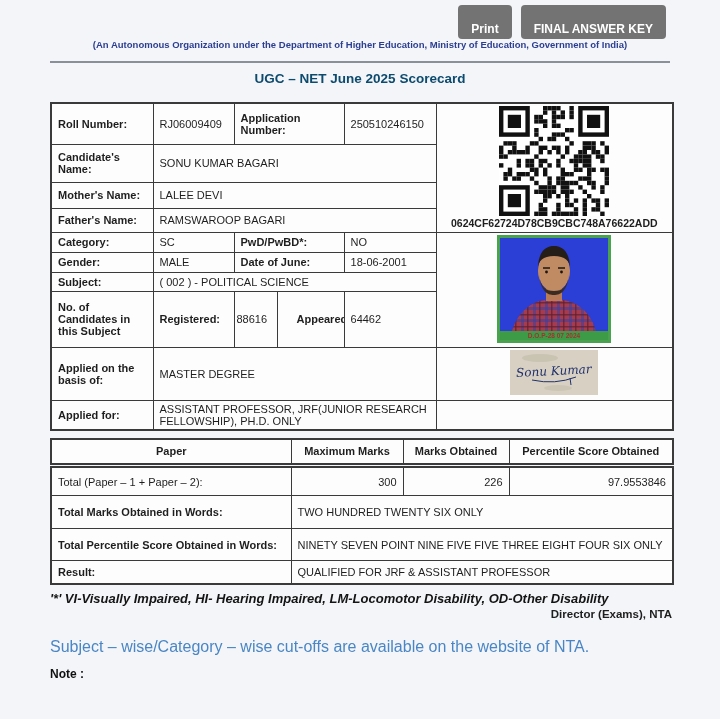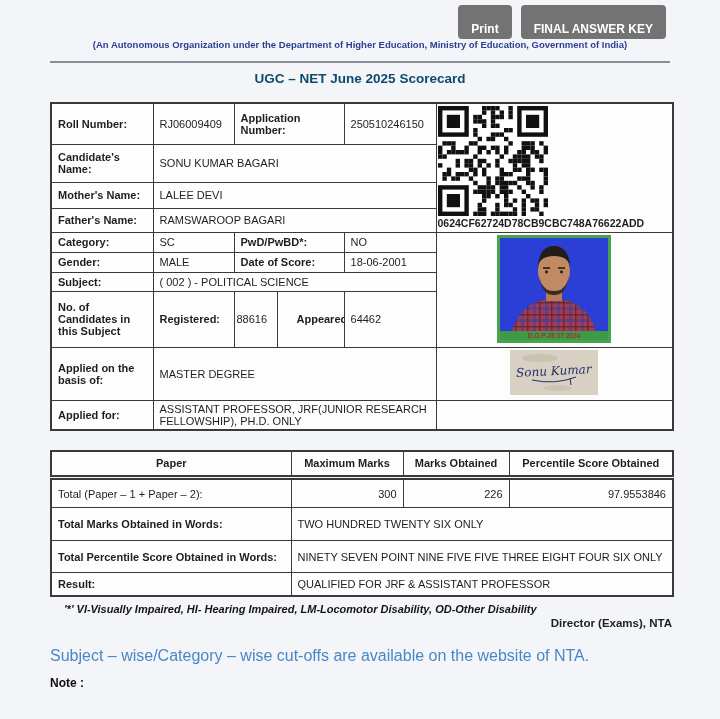--- a/index.html
+++ b/index.html
@@ -18,27 +18,27 @@
   .org-hi{ font-size:11px;font-weight:bold;color:#2c3e92;font-family:"DejaVu Sans",sans-serif;line-height:14px;}
   .org-en{ font-size:9.5px;font-weight:bold;color:#2c3e92;margin-top:10px;line-height:12px;}
   .rule{ border:none;border-top:2px solid #8a909a;margin:10px 50px 0 50px; }
   .title{ font-size:13.5px;font-weight:bold;color:#0c4a6e;margin-top:8px; }
   .content{ margin-left:50px;width:622px; }
   table{ border-collapse:collapse;table-layout:fixed;width:622px;border:2px solid #3a3a3a; }
   td,th{ border:1px solid #3a3a3a;padding:2px 6px;font-size:11px;background:#fdfdfe;overflow:hidden; }
   .lbl{ font-weight:bold; }
   .c{ text-align:right; }
   .t1{ margin-top:16px; }
-  .qr-cell{ vertical-align:top;text-align:left;padding:2px 1px; }
+  .qr-cell{ vertical-align:top;text-align:center;padding:2px 1px; }
   .qr-hex{ font-size:10.5px;font-weight:bold;white-space:nowrap;margin-top:1px;letter-spacing:0px; }
   .photo-cell{ text-align:center;vertical-align:middle;padding:2px; }
   .sig-cell{ text-align:center;vertical-align:middle;padding:2px; }
-  .t2{ margin-top:19px; }
+  .t2{ margin-top:7px; }
   .t2 th{ font-weight:bold;text-align:center;border-bottom:5px double #3a3a3a; }
-  .footnote{ font-size:11px;font-weight:bold;font-style:italic;margin-top:6px;color:#141414;margin-left:14px; }
+  .footnote{ font-size:13px;font-weight:bold;font-style:italic;margin-top:6px;color:#141414; }
   .dated{ font-size:11.5px;font-weight:bold;margin-top:22px; }
   .director{ font-size:11.5px;font-weight:bold;text-align:right;margin-top:2px; }
   .cutoff{ font-size:16px;color:#4a86c5;margin-top:18px; }
   .notelbl{ font-size:12px;font-weight:bold;margin-top:11px;color:#101010; }
 </style>
 </head>
 <body>
 
 <div class="topbar">
   <button class="btn">Print</button>
@@ -326,21 +326,21 @@
           <circle cx="49.5" cy="37" r="1.4" fill="#1b140f"></circle>
           <circle cx="64.5" cy="37" r="1.4" fill="#1b140f"></circle>
           <rect x="3" y="96" width="108" height="9" fill="#3d9b47"></rect>
           <text x="57" y="103" text-anchor="middle" font-size="6.5" font-weight="bold" fill="#a82f2f" font-family="Liberation Sans, sans-serif">D.O.P-28 07 2024</text>
         </svg>
       </td>
     </tr>
     <tr style="height:20px">
       <td class="lbl">Gender:</td>
       <td>MALE</td>
-      <td class="lbl" colspan="2">Date of Score:</td>
+      <td class="lbl" colspan="2">Date of June:</td>
       <td>18-06-2001</td>
     </tr>
     <tr style="height:19px">
       <td class="lbl">Subject:</td>
       <td colspan="4">( 002 ) - POLITICAL SCIENCE</td>
     </tr>
     <tr style="height:56px">
       <td class="lbl">No. of Candidates in this Subject</td>
       <td class="lbl">Registered:</td>
       <td style="padding:2px 2px;">88616</td>

